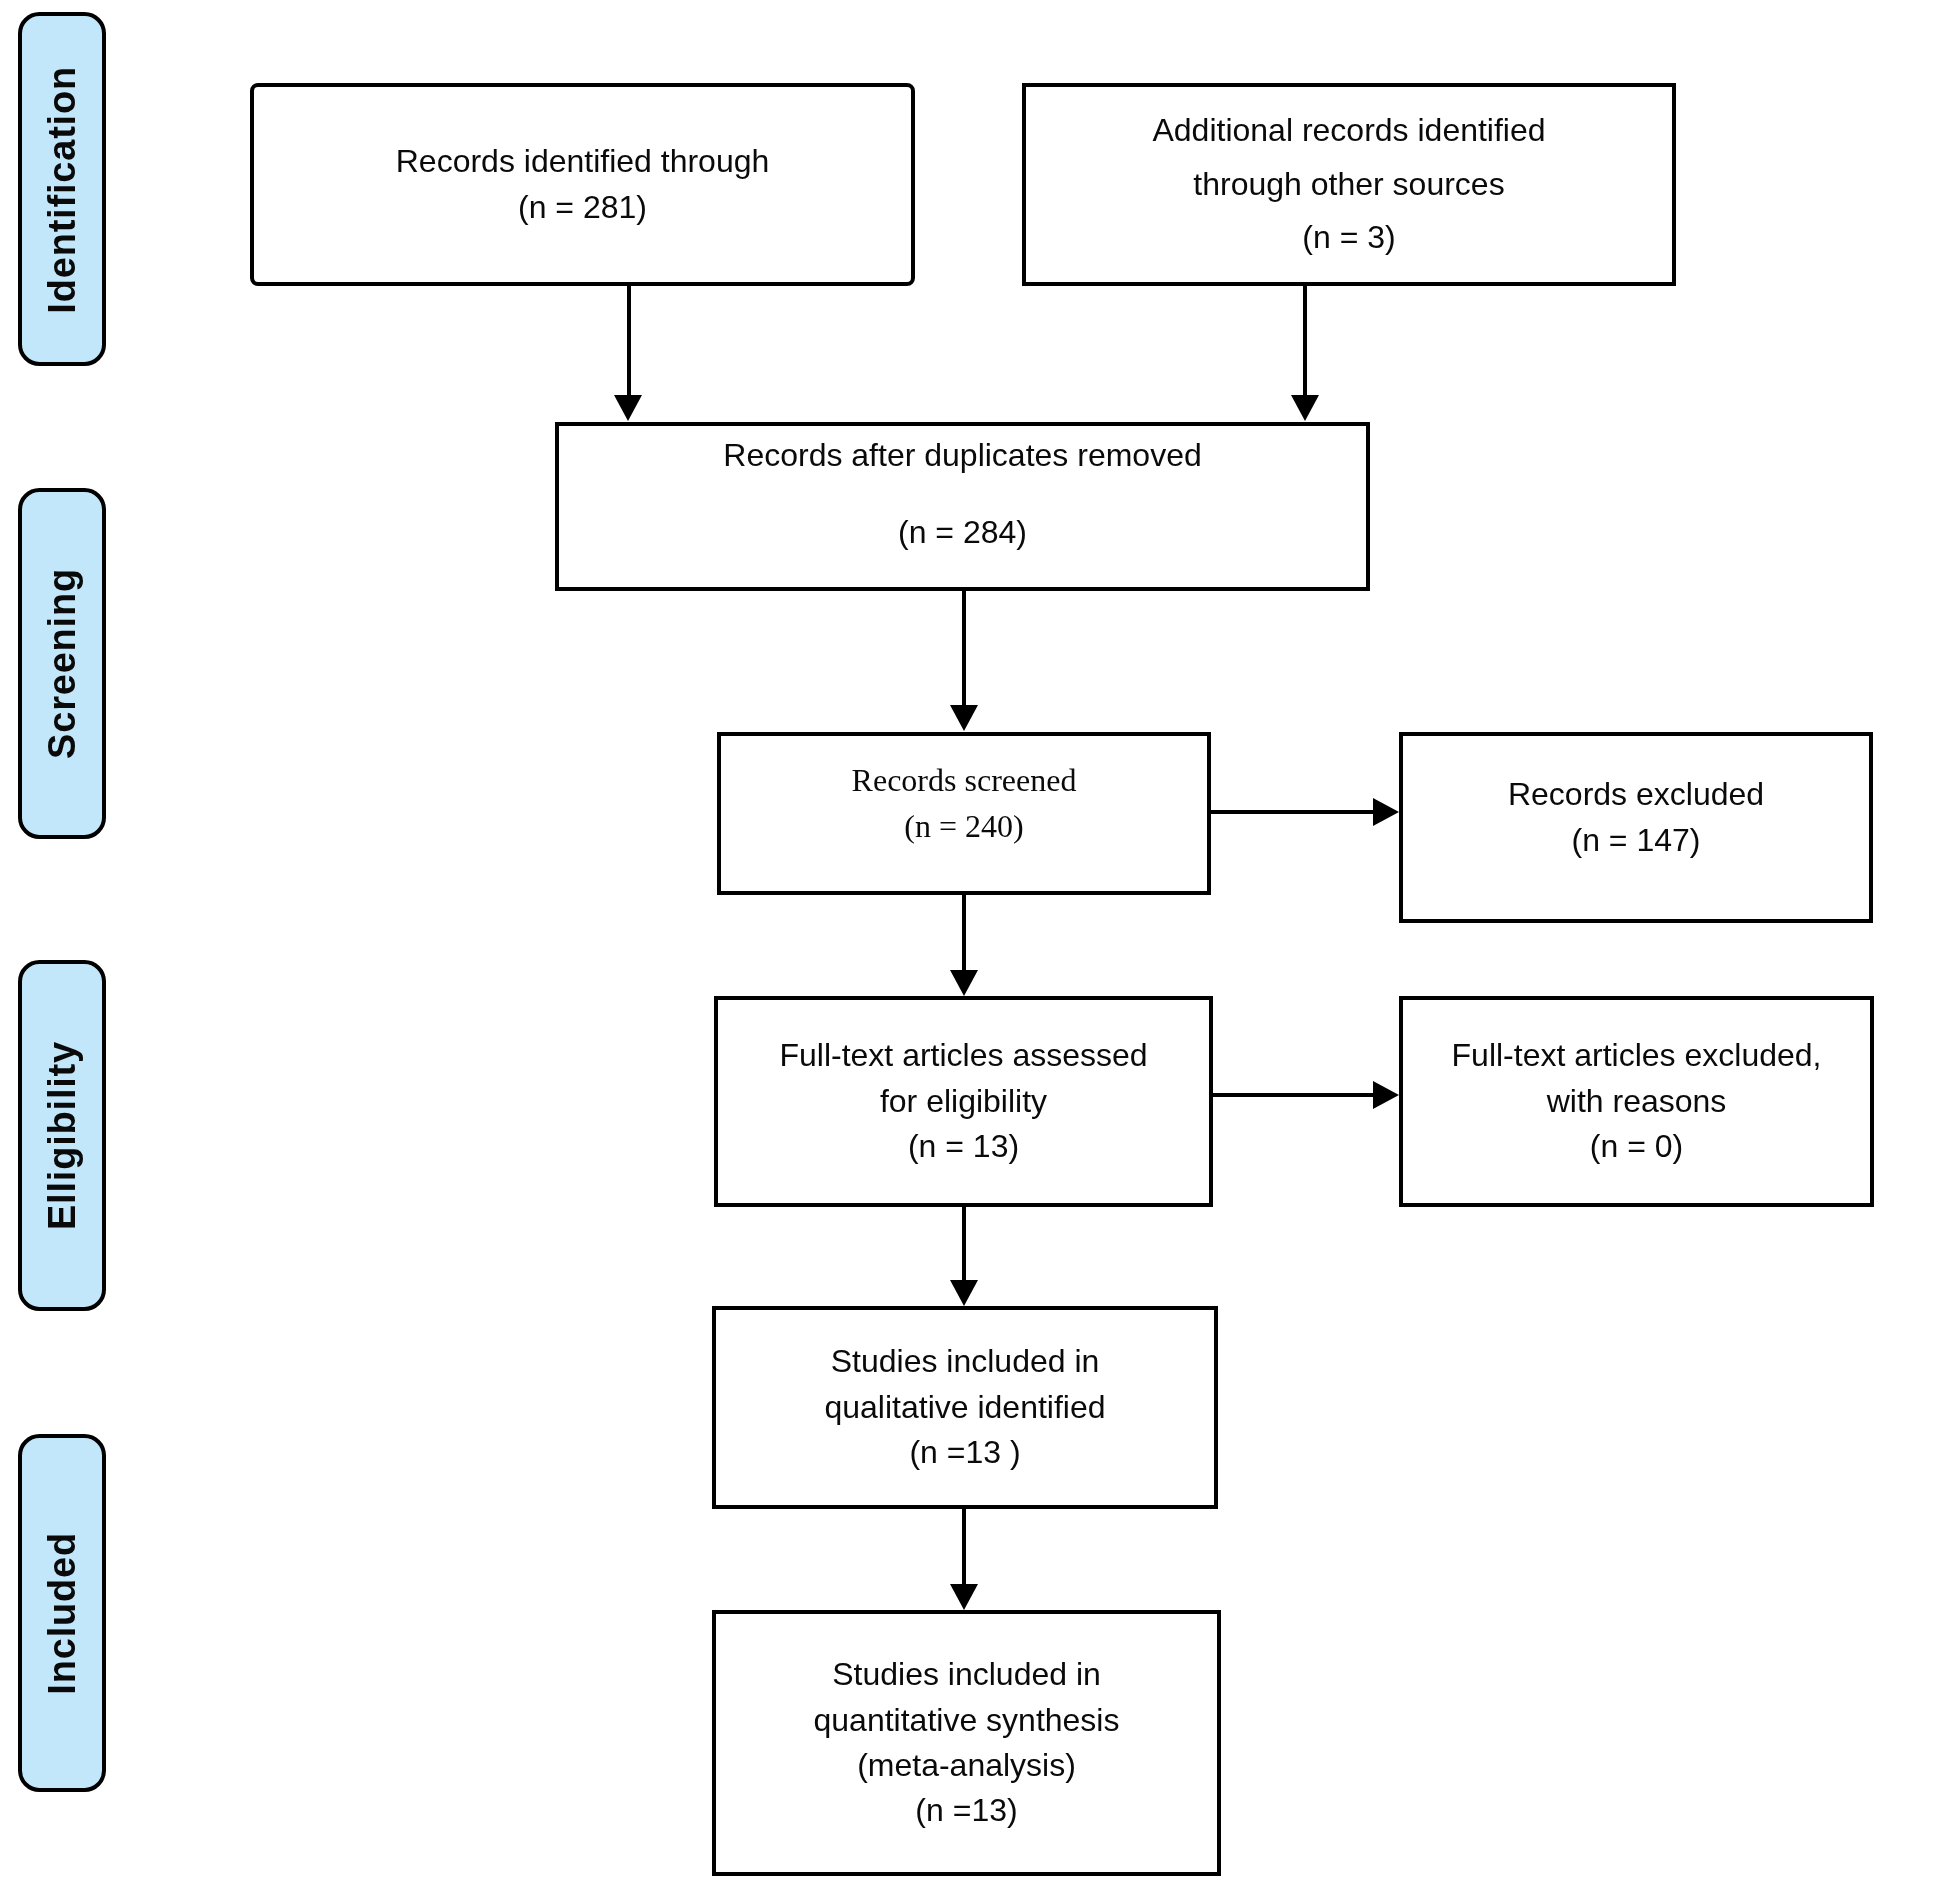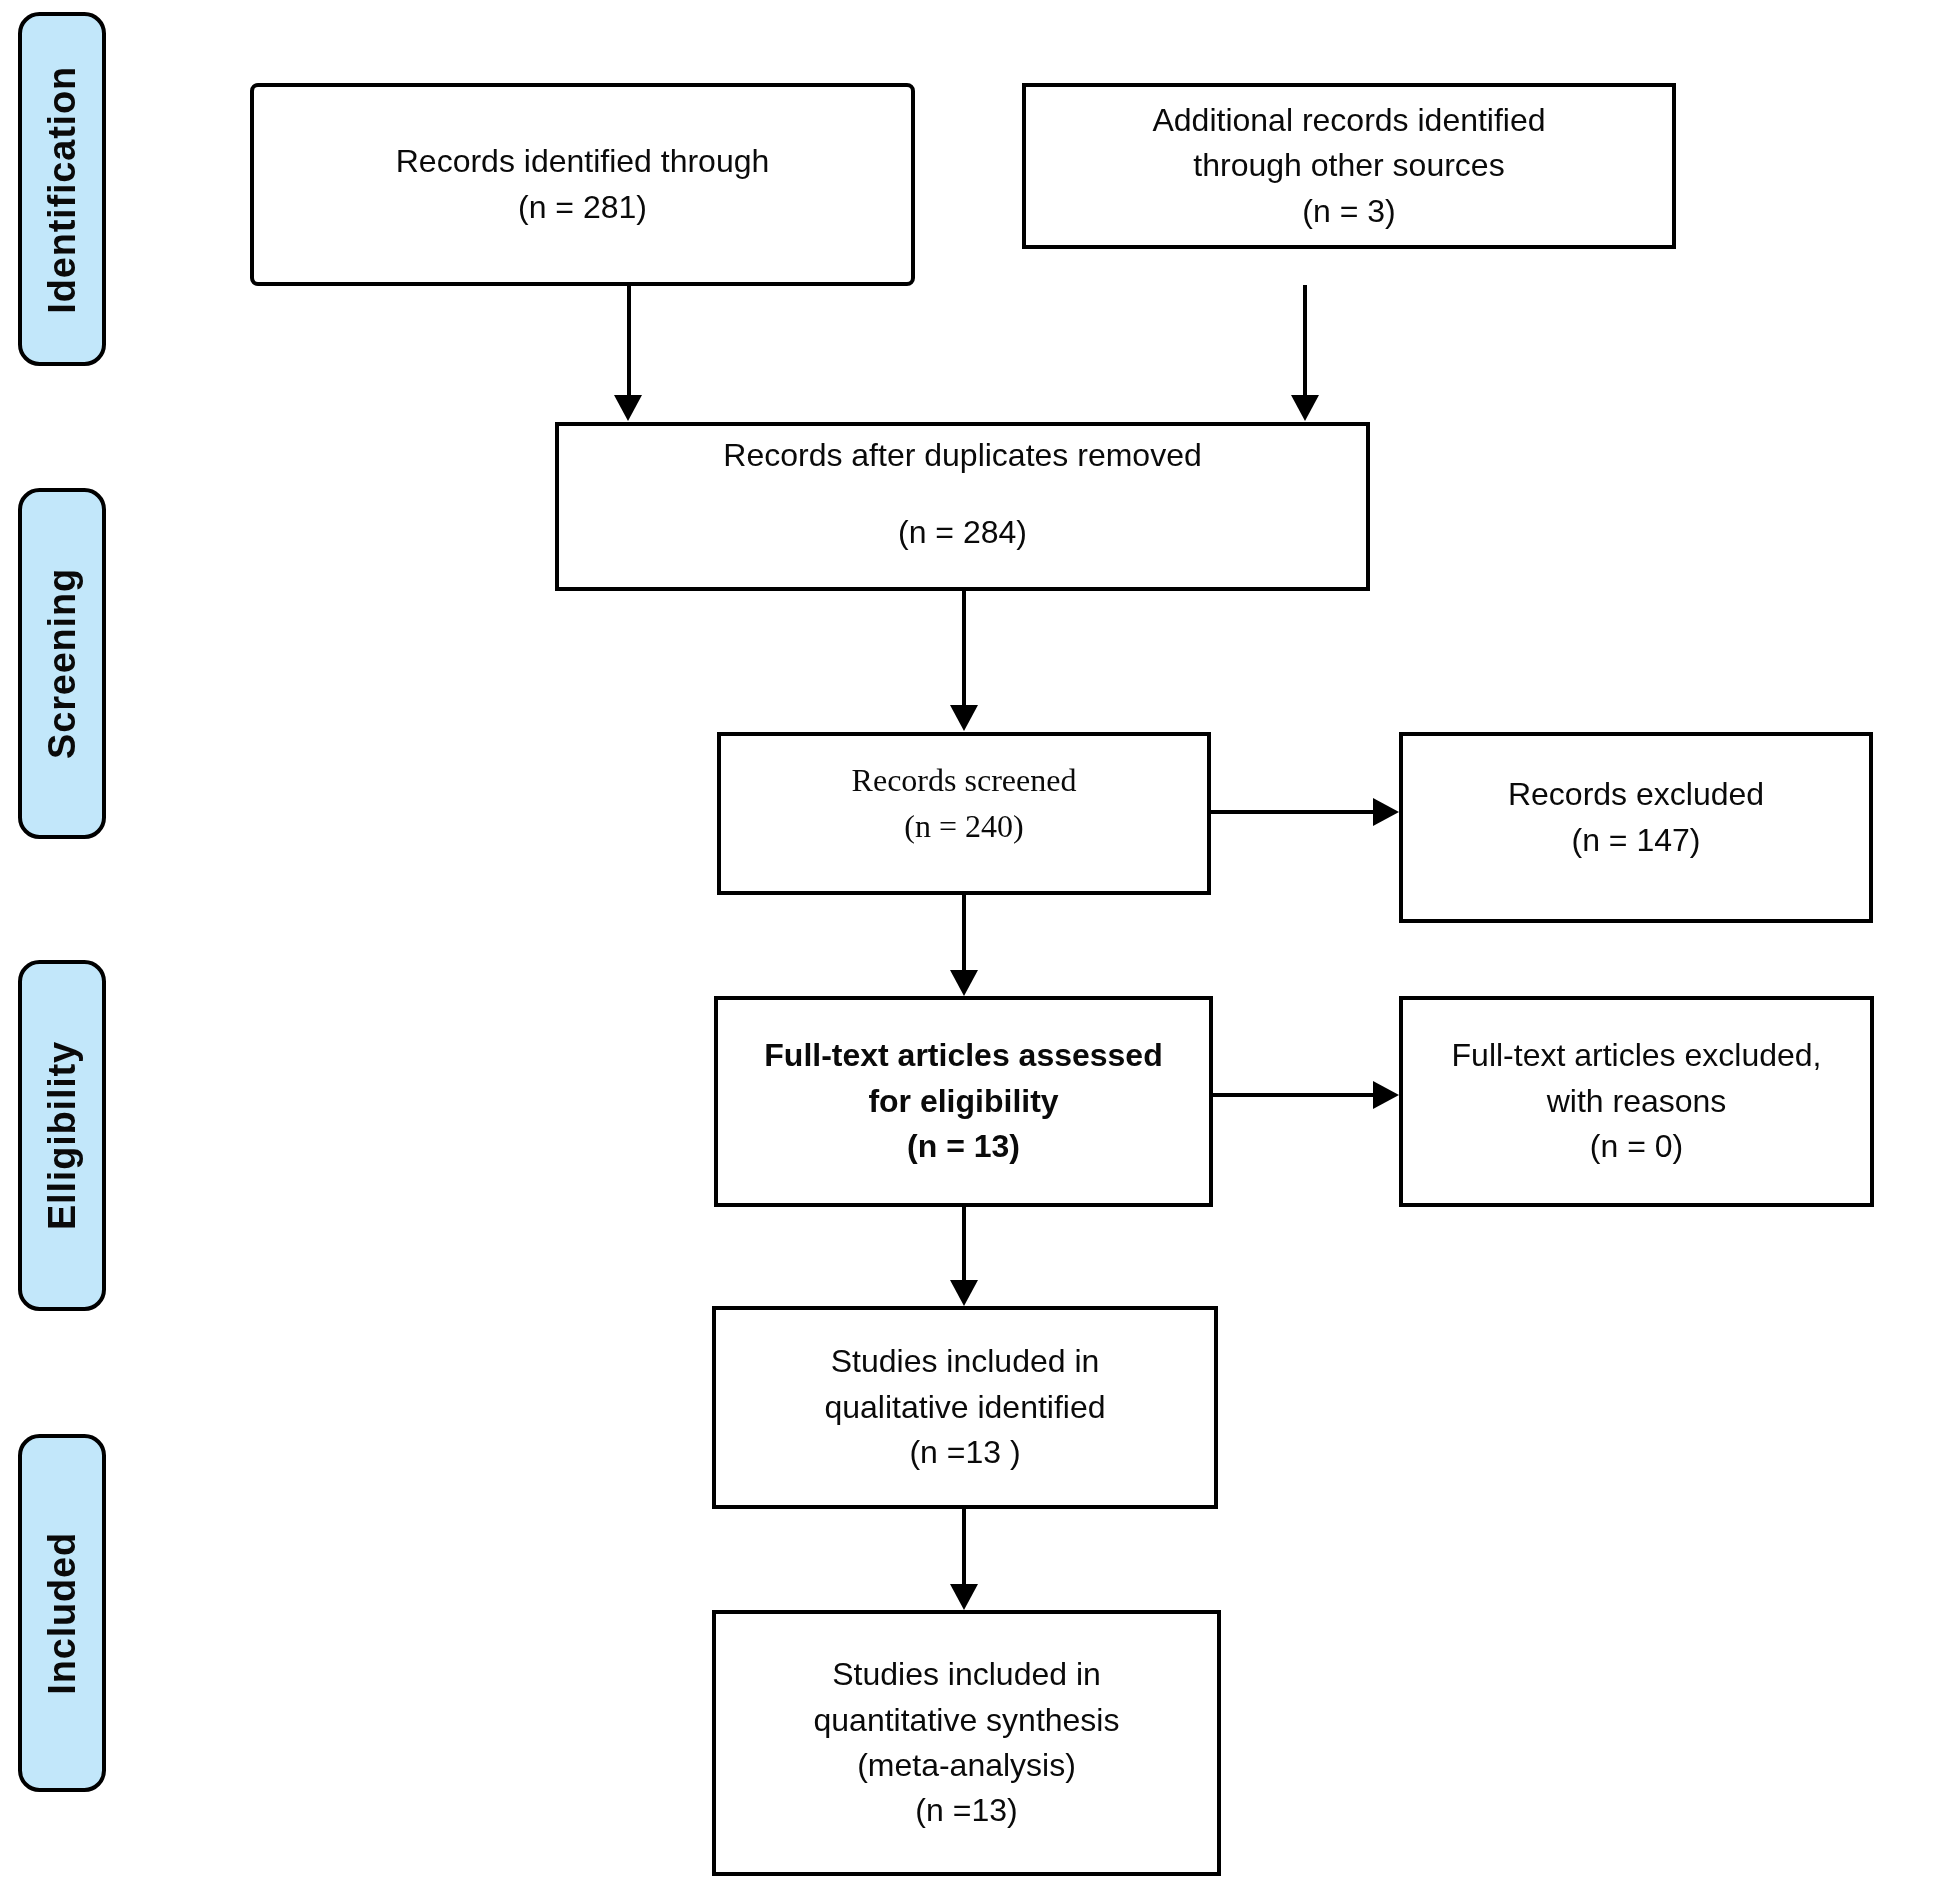--- a/index.html
+++ b/index.html
@@ -46,25 +46,25 @@
     box-sizing: border-box;
     display: flex;
     flex-direction: column;
     align-items: center;
     justify-content: center;
     text-align: center;
     font-size: 32px;
     line-height: 1.42;
   }
   #box-identified        { left: 250px;  top: 83px;  width: 665px; height: 203px; border-radius: 8px; }
-  #box-additional        { left: 1022px; top: 83px;  width: 654px; height: 166px; }
+  #box-additional        { left: 1022px; top: 83px;  width: 654px; height: 203px; gap: 8px; }
   #box-duplicates        { left: 555px;  top: 422px;  width: 815px; height: 169px; padding-bottom: 25px; gap: 32px; }
   #box-screened          { left: 717px;  top: 732px;  width: 494px; height: 163px; padding-bottom: 20px; font-family: Liberation Serif, serif; }
   #box-excluded          { left: 1399px; top: 732px;  width: 474px; height: 191px; padding-bottom: 20px; }
-  #box-fulltext          { left: 714px;  top: 996px; width: 499px; height: 211px; font-weight: bold; }
+  #box-fulltext          { left: 714px;  top: 996px; width: 499px; height: 211px; }
   #box-fulltext-excluded { left: 1399px; top: 996px; width: 475px; height: 211px; }
   #box-qualitative       { left: 712px;  top: 1306px; width: 506px; height: 203px; }
   #box-quantitative      { left: 712px;  top: 1610px; width: 509px; height: 266px; }
 
   
   .vline { position: absolute; width: 4.1px; background: #000; }
   .hline { position: absolute; height: 4.1px; background: #000; }
   .head-down {
     position: absolute; width: 0; height: 0;
     border-left: 14px solid transparent;

